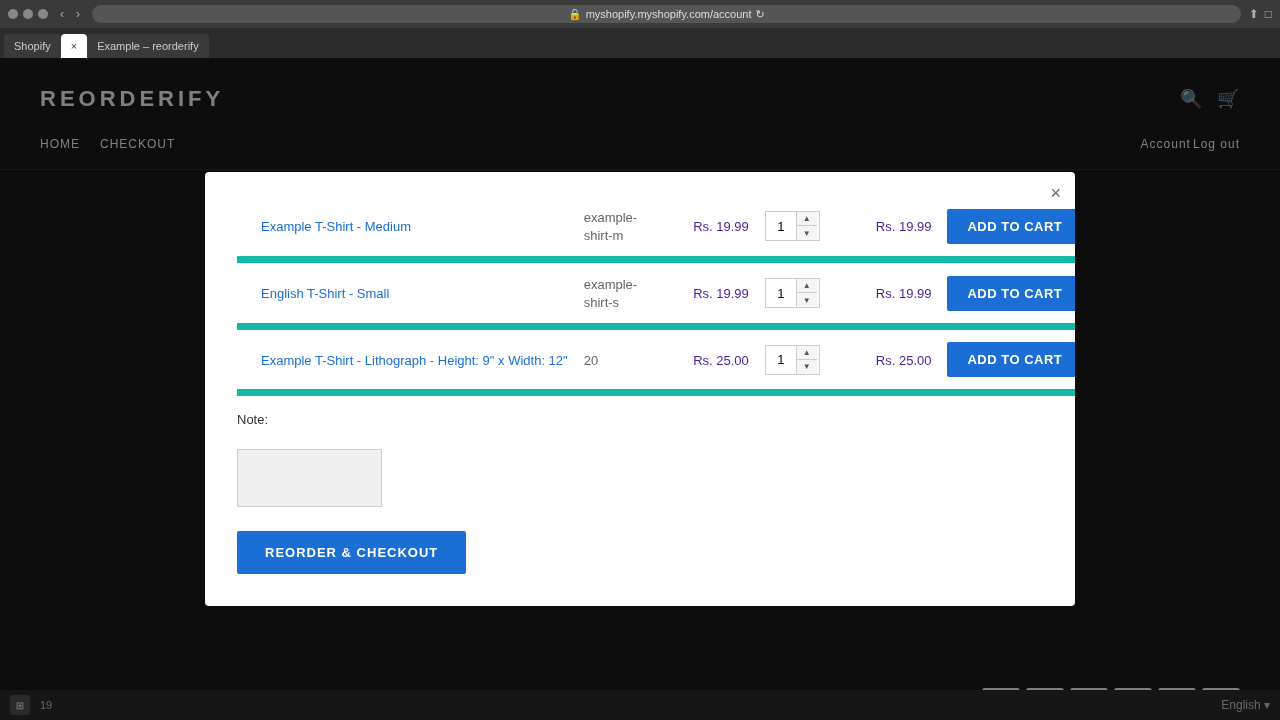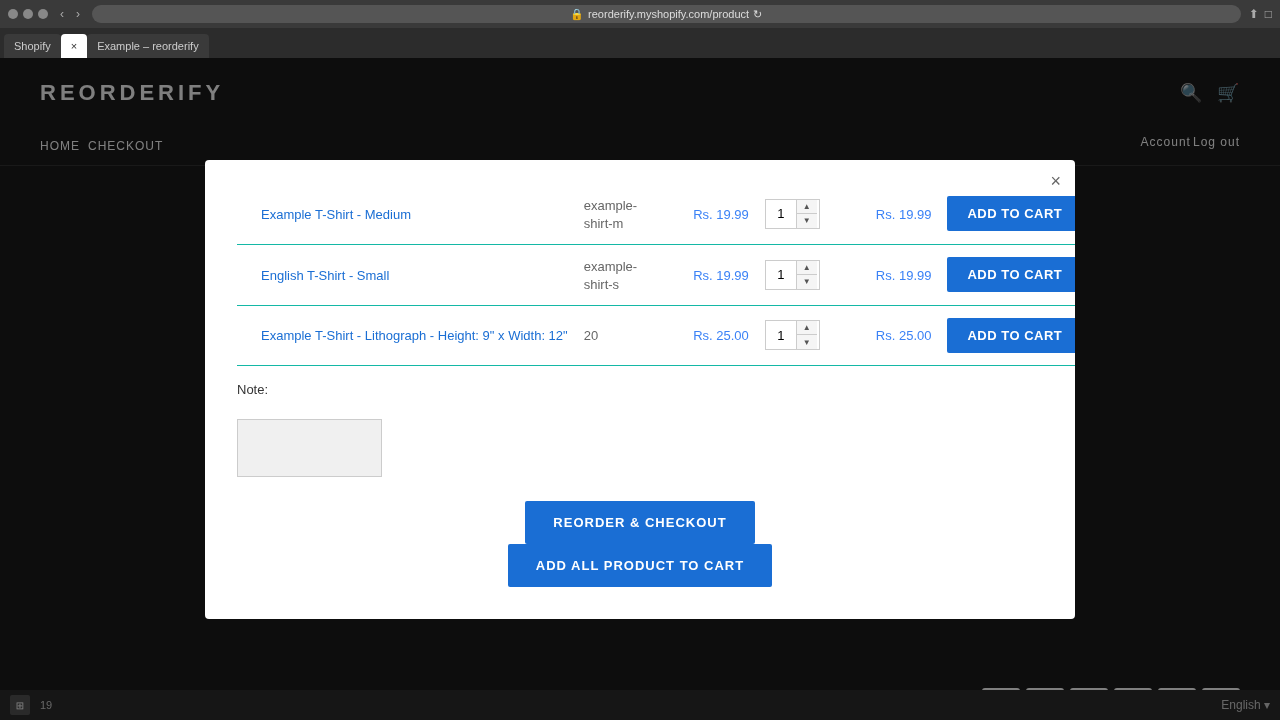--- a/index.html
+++ b/index.html
@@ -91,21 +91,21 @@
     .website {
       background: #1a1a1a;
       width: 100%;
       height: calc(720px - 58px);
       position: relative;
     }
 
     
     .store-header {
       background: #1a1a1a;
-      padding: 2px 40px;
+      padding: 8px 40px;
       border-bottom: 1px solid #333;
     }
     .store-header-top {
       display: flex;
       align-items: center;
       justify-content: space-between;
       padding: 20px 0 15px;
     }
     .store-logo {
       color: #fff;
@@ -124,22 +124,21 @@
       cursor: pointer;
     }
     .store-nav {
       display: flex;
       align-items: center;
       justify-content: space-between;
       padding: 10px 0;
     }
     .store-nav-left {
       display: flex;
-      gap: 8px;
-      margin-top: 8px;
+      gap: 20px;
     }
     .store-nav-item {
       color: #fff;
       font-size: 12px;
       letter-spacing: 1px;
       cursor: pointer;
       text-decoration: none;
     }
     .store-nav-right {
       display: flex;
@@ -190,21 +189,21 @@
       color: #333;
       margin-bottom: 24px;
     }
 
     
     .product-table {
       width: 100%;
       border-collapse: collapse;
     }
     .product-row {
-      border-bottom: 1px solid #14b8a6;
+      border-bottom: 7px solid #14b8a6;
     }
     .product-row td {
       padding: 12px 8px;
       vertical-align: middle;
     }
     .product-img-svg {
       width: 100%;
       height: 100%;
     }
     .product-name-link {
@@ -212,21 +211,21 @@
       font-size: 13px;
       cursor: pointer;
       text-decoration: none;
       white-space: nowrap;
     }
     .product-sku {
       color: #666;
       font-size: 13px;
     }
     .product-price {
-      color: #3b82f6;
+      color: #4c1d95;
       font-size: 13px;
       white-space: nowrap;
       margin-left: 40px;
     }
     .qty-control {
       display: flex;
       align-items: center;
       border: 1px solid #ccc;
       width: 55px;
     }
@@ -292,21 +291,20 @@
       font-size: 12px;
       outline: none;
     }
 
     
     .modal-footer {
       display: flex;
       justify-content: space-between;
       align-items: center;
       margin-top: 8px;
-      flex-direction: column;
     }
     .reorder-checkout-btn {
       background: #1a6ed4;
       color: #fff;
       border: none;
       padding: 14px 28px;
       font-size: 13px;
       font-weight: bold;
       letter-spacing: 1px;
       cursor: pointer;
@@ -406,21 +404,21 @@
       <div class="browser-dot"></div>
       <div class="browser-dot"></div>
       <div class="browser-dot"></div>
     </div>
     <div class="browser-nav-icons">
       <span class="browser-nav-icon">‹</span>
       <span class="browser-nav-icon">›</span>
     </div>
     <div class="browser-address-bar">
       <span class="browser-lock-icon">🔒</span>
-      <span>reorderify.myshopify.com/product</span>
+      <span>myshopify.myshopify.com/account</span>
       <span class="browser-refresh-icon">↻</span>
     </div>
     <div class="browser-right-icons">
       <span class="browser-right-icon">⬆</span>
       <span class="browser-right-icon">□</span>
     </div>
   </div>
   <div class="browser-tabs">
     <div class="browser-tab">
       <span>Shopify</span>
@@ -561,21 +559,20 @@
         </tbody>
       </table>
 
       <div class="note-section">
         <div class="note-label">Note:</div>
         <textarea class="note-textarea" style=""></textarea>
       </div>
 
       <div class="modal-footer">
         <button class="reorder-checkout-btn">REORDER &amp; CHECKOUT</button>
-        <button class="add-all-btn">ADD ALL PRODUCT TO CART</button>
       </div>
     </div>
   </div>
 
   <div class="store-footer">
     <span class="footer-copyright">© 2020, reorderify Powered by Shopify</span>
     <div class="footer-payments">
       <div class="payment-badge">VISA</div>
       <div class="payment-badge" style="color:#e00;">MC</div>
       <div class="payment-badge" style="color:#2060cc;">AMEX</div>

